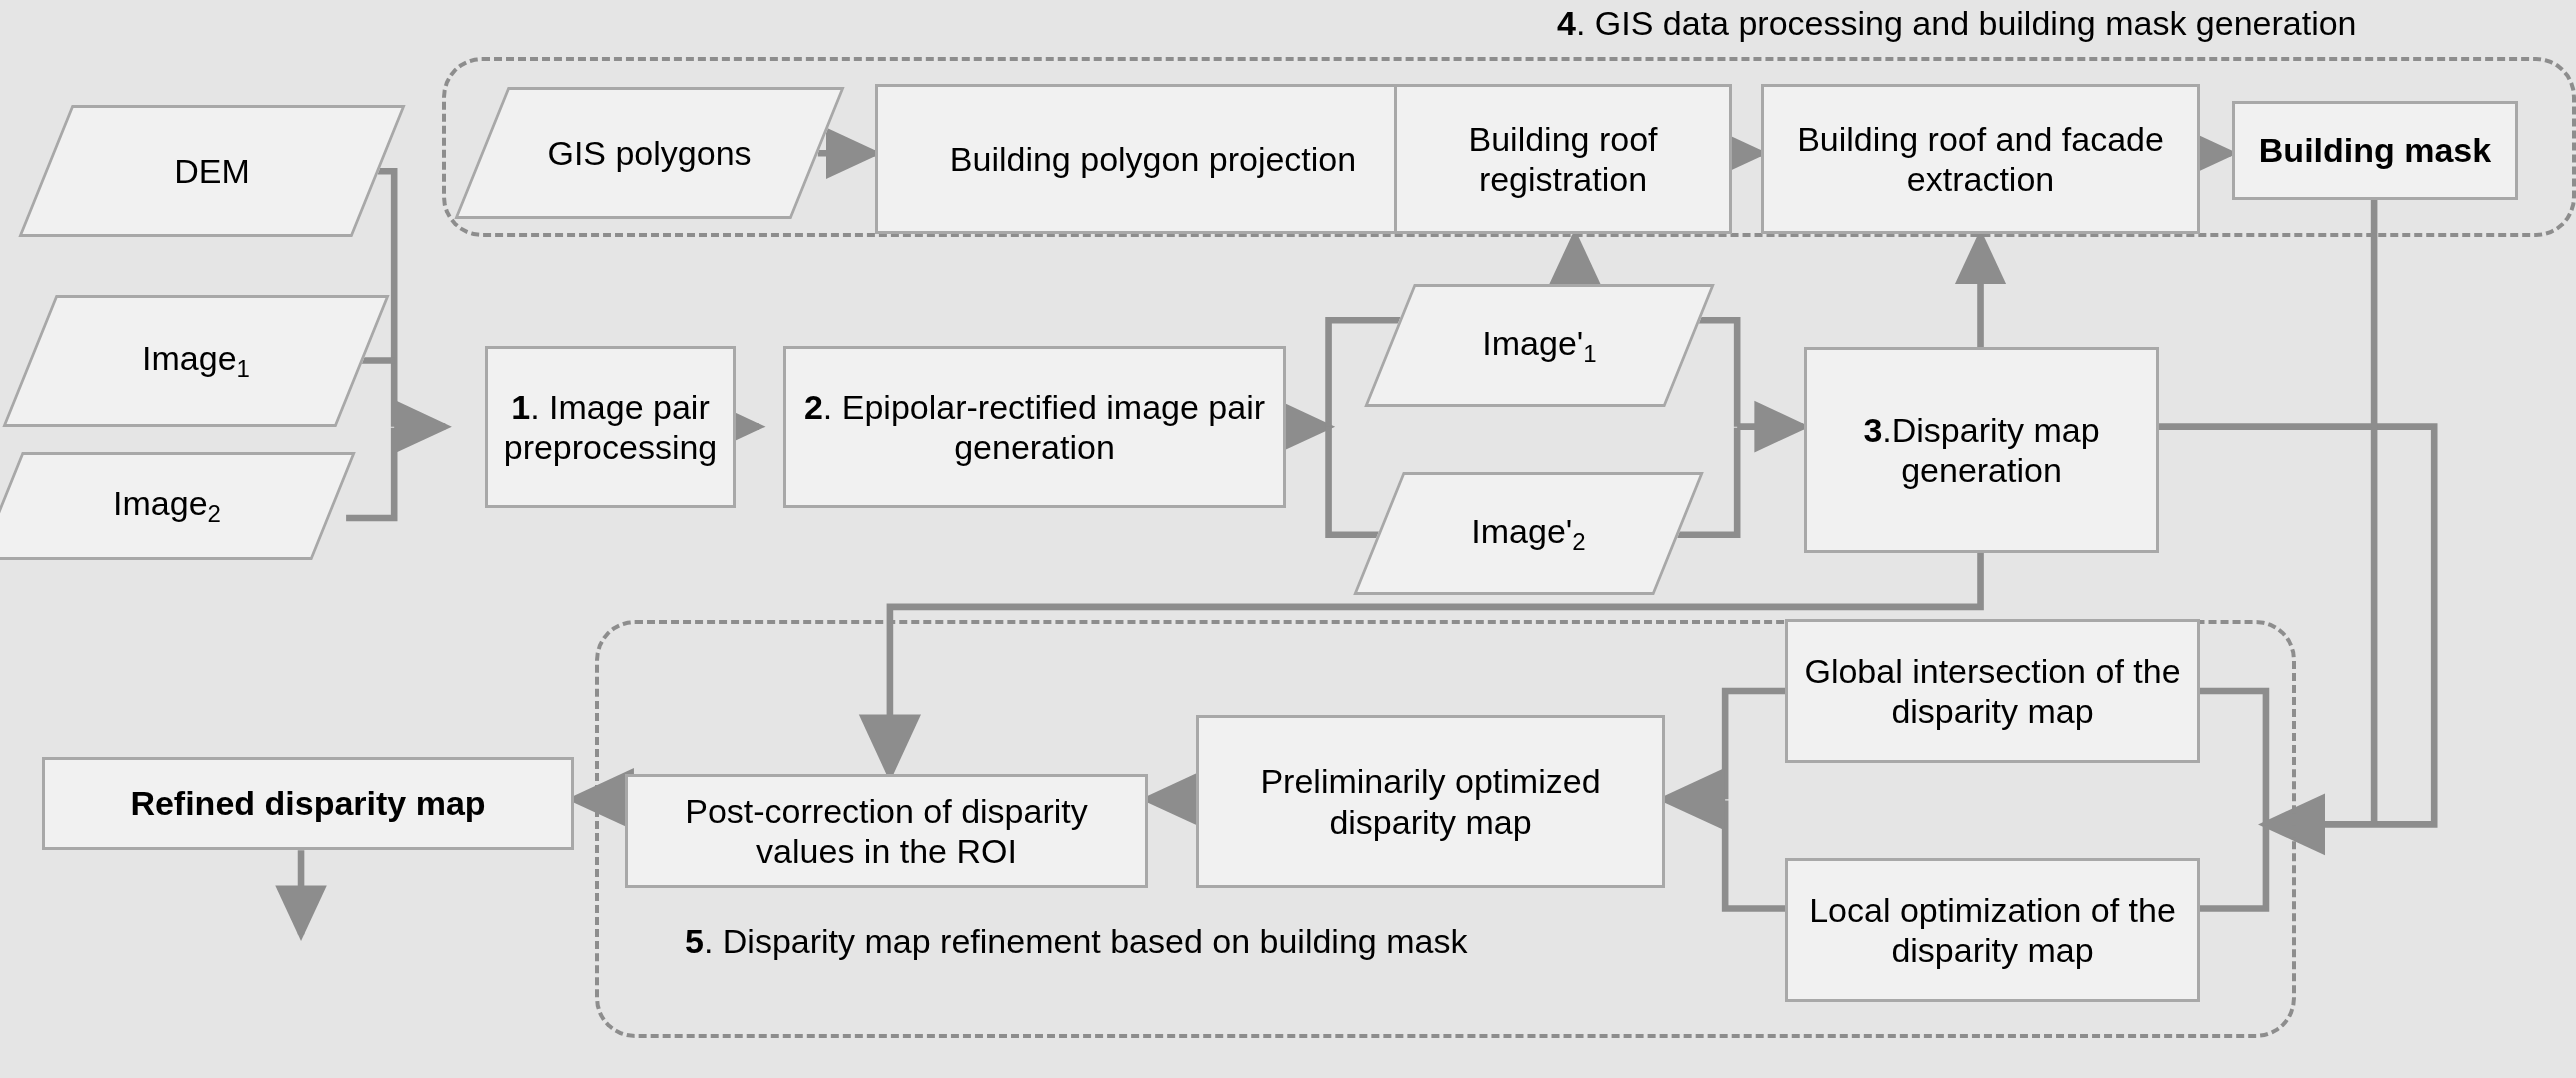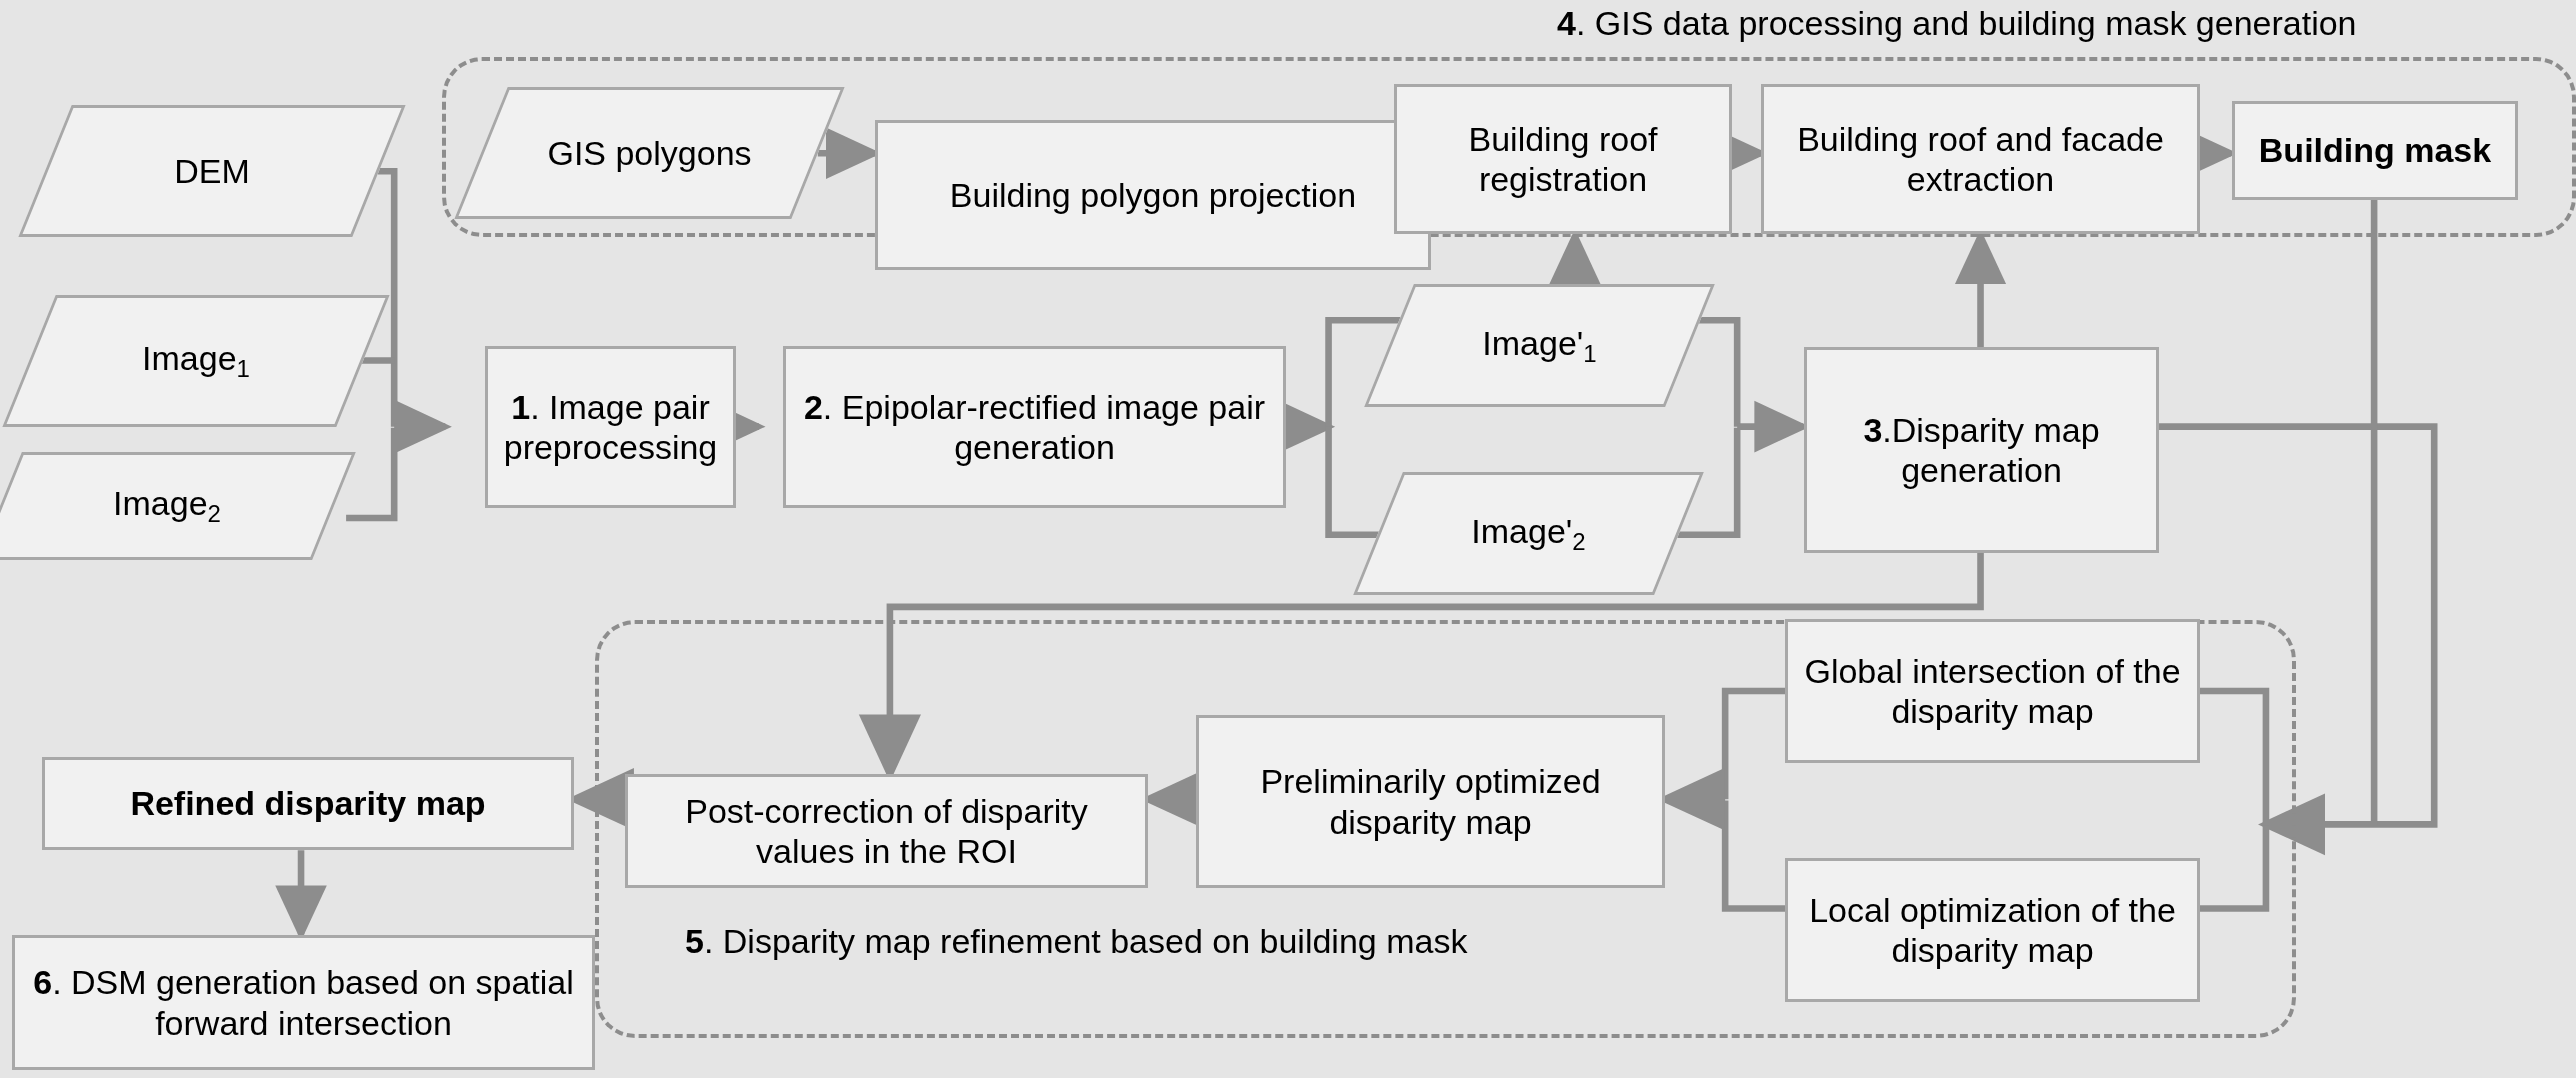--- a/index.html
+++ b/index.html
@@ -137,21 +137,21 @@
   <div class="para" style="left:0;top:452px;width:334px;height:108px;">
     <div class="skew"></div>
     <span class="lbl"><span>Image</span><span class="sub">2</span></span>
   </div>
 
   <div class="para" style="left:481px;top:87px;width:337px;height:132px;">
     <div class="skew"></div>
     <span class="lbl">GIS polygons</span>
   </div>
 
-  <div class="node" style="left:875px;top:84px;width:556px;height:150px;margin-top:36px;">
+  <div class="node" style="left:875px;top:84px;width:556px;height:150px;">
     <span class="inner">Building polygon projection</span>
   </div>
 
   <div class="node" style="left:1394px;top:84px;width:338px;height:150px;">
     <span class="inner">Building roof registration</span>
   </div>
 
   <div class="node" style="left:1761px;top:84px;width:439px;height:150px;">
     <span class="inner">Building roof and facade extraction</span>
   </div>
@@ -195,18 +195,15 @@
   </div>
 
   <div class="node" style="left:625px;top:774px;width:523px;height:114px;">
     <span class="inner">Post-correction of disparity values in the ROI</span>
   </div>
 
   <div class="node bold" style="left:42px;top:757px;width:532px;height:93px;">
     <span class="inner">Refined disparity map</span>
   </div>
 
-  <div class="node" style="left:12px;top:935px;width:583px;height:135px;">
-    <span class="inner"><b class="stepno">6</b><span>. DSM generation based on spatial forward intersection</span></span>
-  </div>
 
 </div>
 
 
 </body></html>

